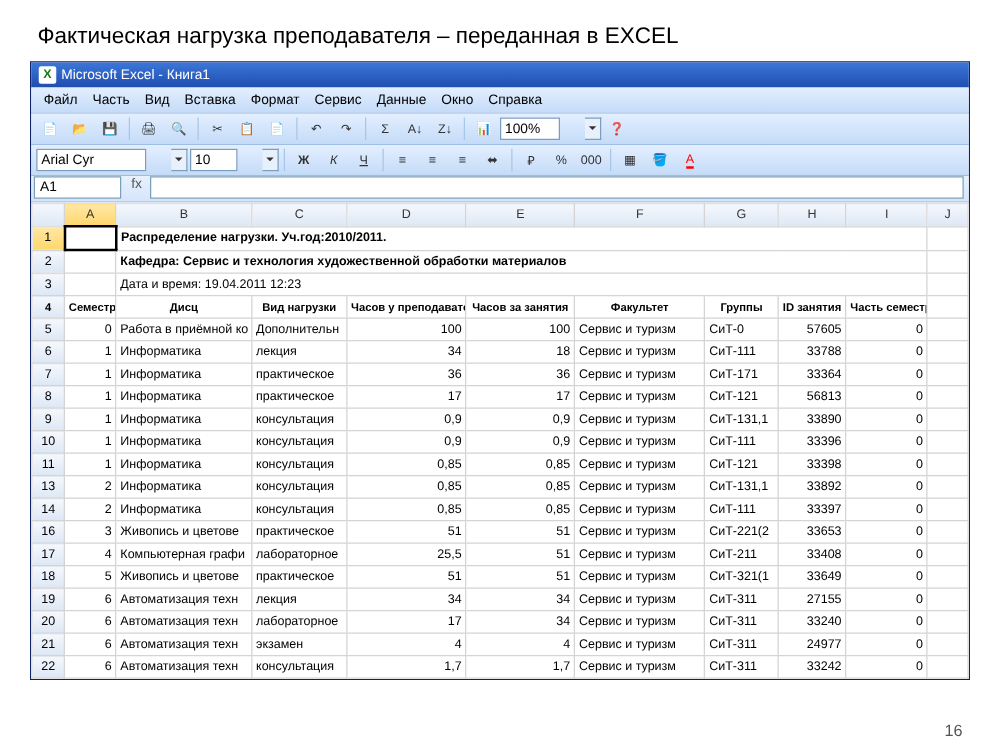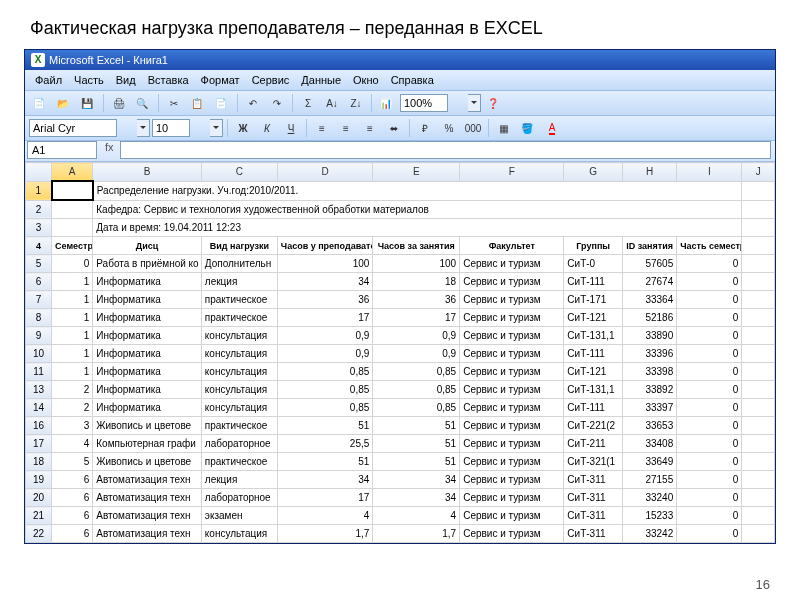--- a/index.html
+++ b/index.html
@@ -25,21 +25,21 @@
 .namebox{width:60px;height:16px;border:1px solid #7b9ebd;background:#fff;font-size:11px;padding:0 4px;margin:0 2px}
 .fxlbl{padding:0 6px;color:#555;}
 .fxbar{flex:1;height:16px;border:1px solid #7b9ebd;background:#fff;margin-right:4px}
 .grid{background:#fff;max-height:400px;overflow:auto}
 table{border-collapse:collapse;width:100%;table-layout:fixed}
 th,td{border:1px solid #d4d4d4;padding:1px 3px;font-size:10px;height:15px;overflow:hidden;white-space:nowrap;text-overflow:clip}
 th{background:linear-gradient(#f5f8fd,#dde7f5);font-weight:normal;text-align:center;color:#333}
 .rowhdr{background:linear-gradient(#f5f8fd,#dde7f5);text-align:center;width:24px}
 .sel-cell{border:2px solid #000!important}
 .sel-hdr{background:linear-gradient(#ffe8a6,#ffd76b)!important}
-.bold{font-weight:normal}
+.bold{font-weight:bold}
 .hdr-row td{font-weight:bold;font-size:9px;text-align:center}
 .num{text-align:right}
 .col-A{width:38px}.col-B{width:100px}.col-C{width:70px}.col-D{width:88px}.col-E{width:80px}.col-F{width:96px}.col-G{width:54px}.col-H{width:50px}.col-I{width:60px}.col-J{width:30px}
 </style>
 </head>
 <body>
 
 <div class="slide">
   <div class="slide-title">Фактическая нагрузка преподавателя – переданная в EXCEL</div>
 
@@ -207,21 +207,21 @@
             </tr>
             <tr>
               <td class="rowhdr">6</td>
   <td class="num">1</td>
   <td>Информатика</td>
   <td>лекция</td>
   <td class="num">34</td>
   <td class="num">18</td>
   <td>Сервис и туризм</td>
   <td>СиТ-111</td>
-  <td class="num">27674</td>
+  <td class="num">33788</td>
   <td class="num">0</td>
   <td></td>
             </tr>
             <tr>
               <td class="rowhdr">7</td>
   <td class="num">1</td>
   <td>Информатика</td>
   <td>практическое</td>
   <td class="num">36</td>
   <td class="num">36</td>
@@ -233,21 +233,21 @@
             </tr>
             <tr>
               <td class="rowhdr">8</td>
   <td class="num">1</td>
   <td>Информатика</td>
   <td>практическое</td>
   <td class="num">17</td>
   <td class="num">17</td>
   <td>Сервис и туризм</td>
   <td>СиТ-121</td>
-  <td class="num">52186</td>
+  <td class="num">56813</td>
   <td class="num">0</td>
   <td></td>
             </tr>
             <tr>
               <td class="rowhdr">9</td>
   <td class="num">1</td>
   <td>Информатика</td>
   <td>консультация</td>
   <td class="num">0,9</td>
   <td class="num">0,9</td>
@@ -376,21 +376,21 @@
             </tr>
             <tr>
               <td class="rowhdr">21</td>
   <td class="num">6</td>
   <td>Автоматизация техн</td>
   <td>экзамен</td>
   <td class="num">4</td>
   <td class="num">4</td>
   <td>Сервис и туризм</td>
   <td>СиТ-311</td>
-  <td class="num">15233</td>
+  <td class="num">24977</td>
   <td class="num">0</td>
   <td></td>
             </tr>
             <tr>
               <td class="rowhdr">22</td>
   <td class="num">6</td>
   <td>Автоматизация техн</td>
   <td>консультация</td>
   <td class="num">1,7</td>
   <td class="num">1,7</td>

